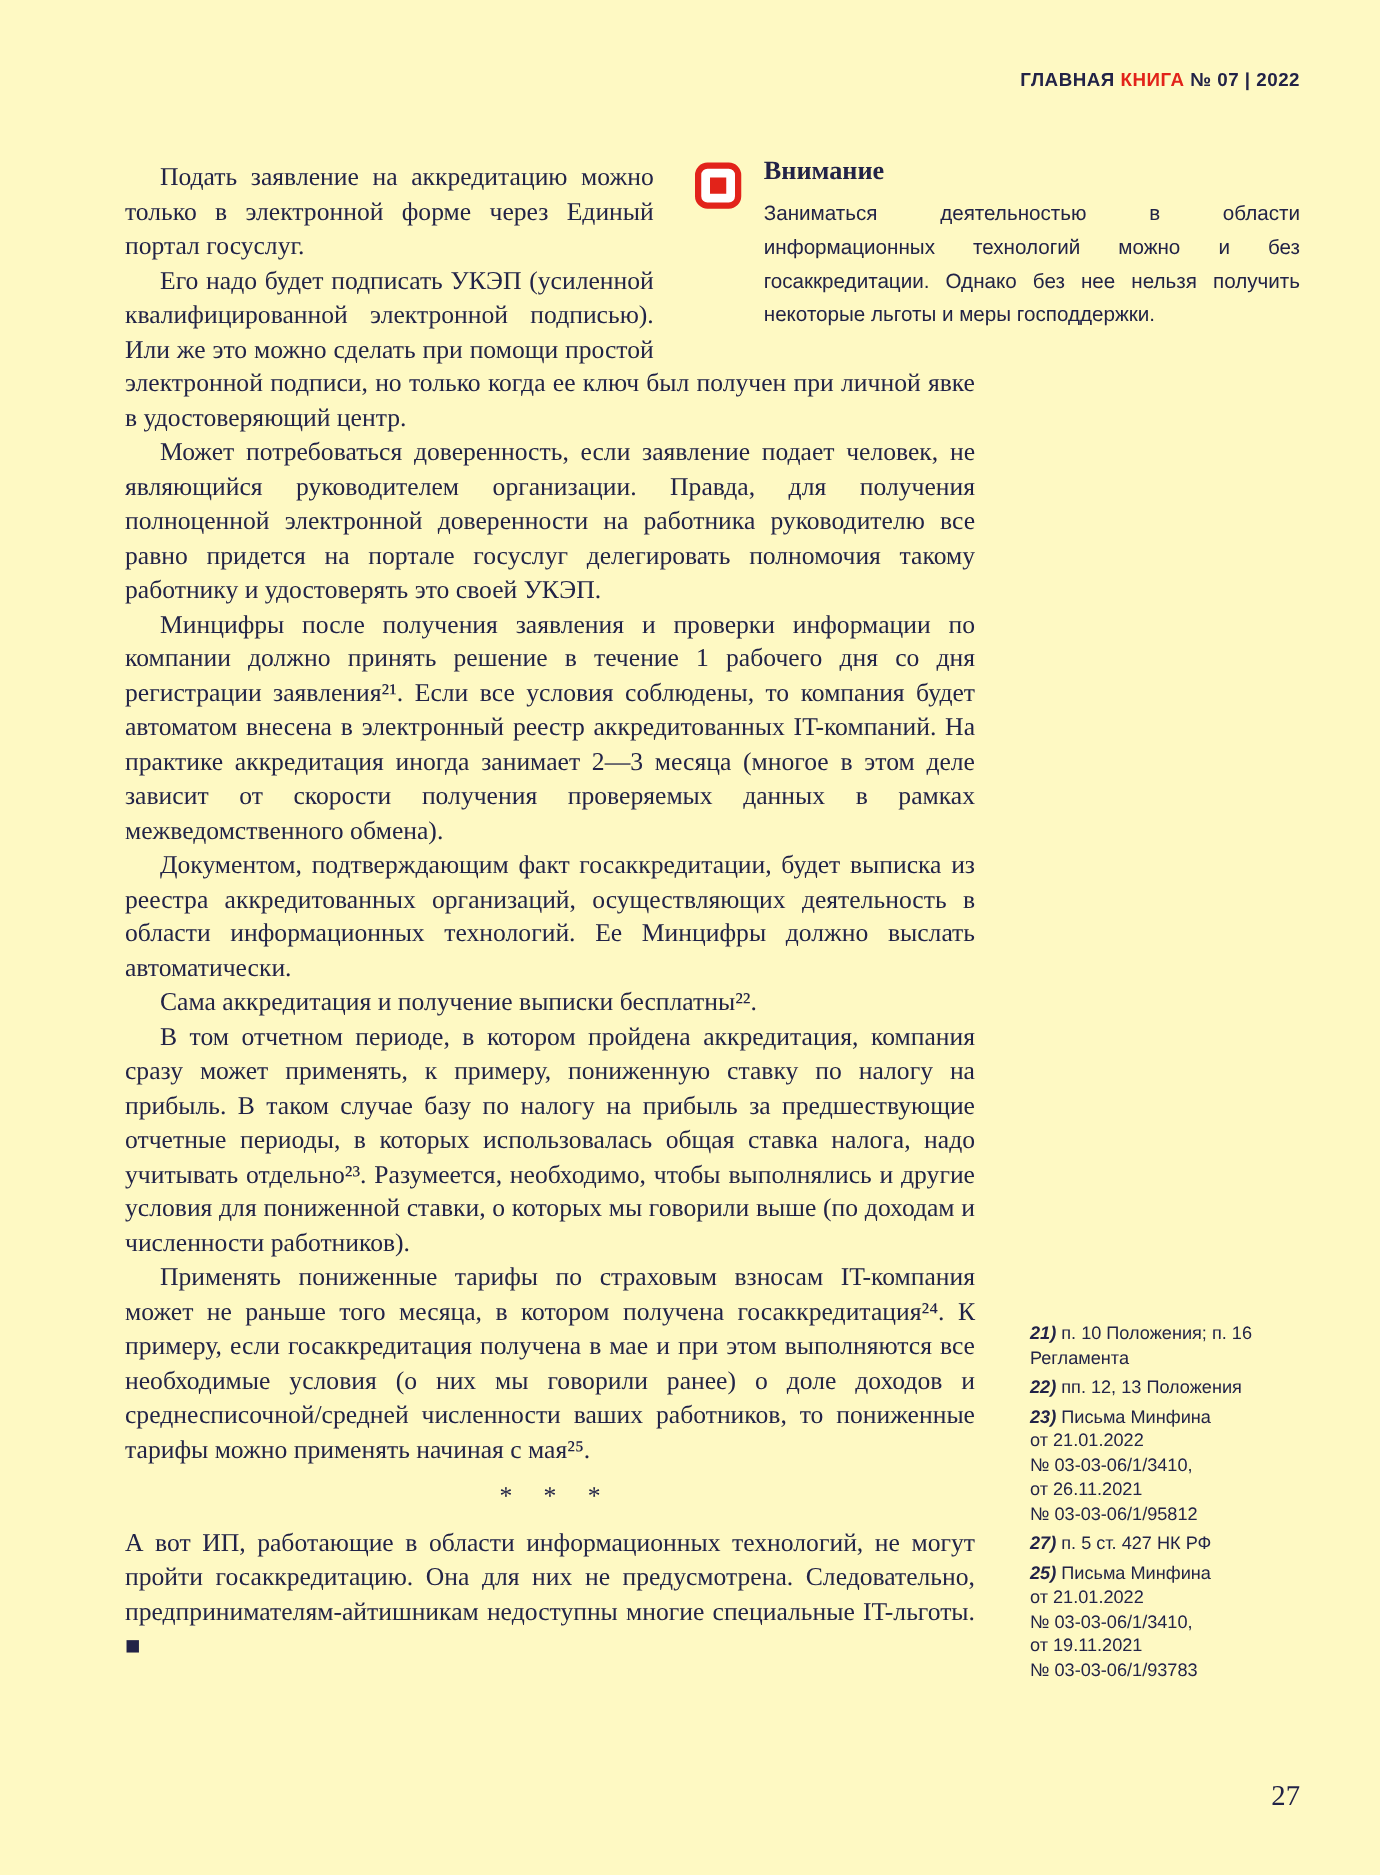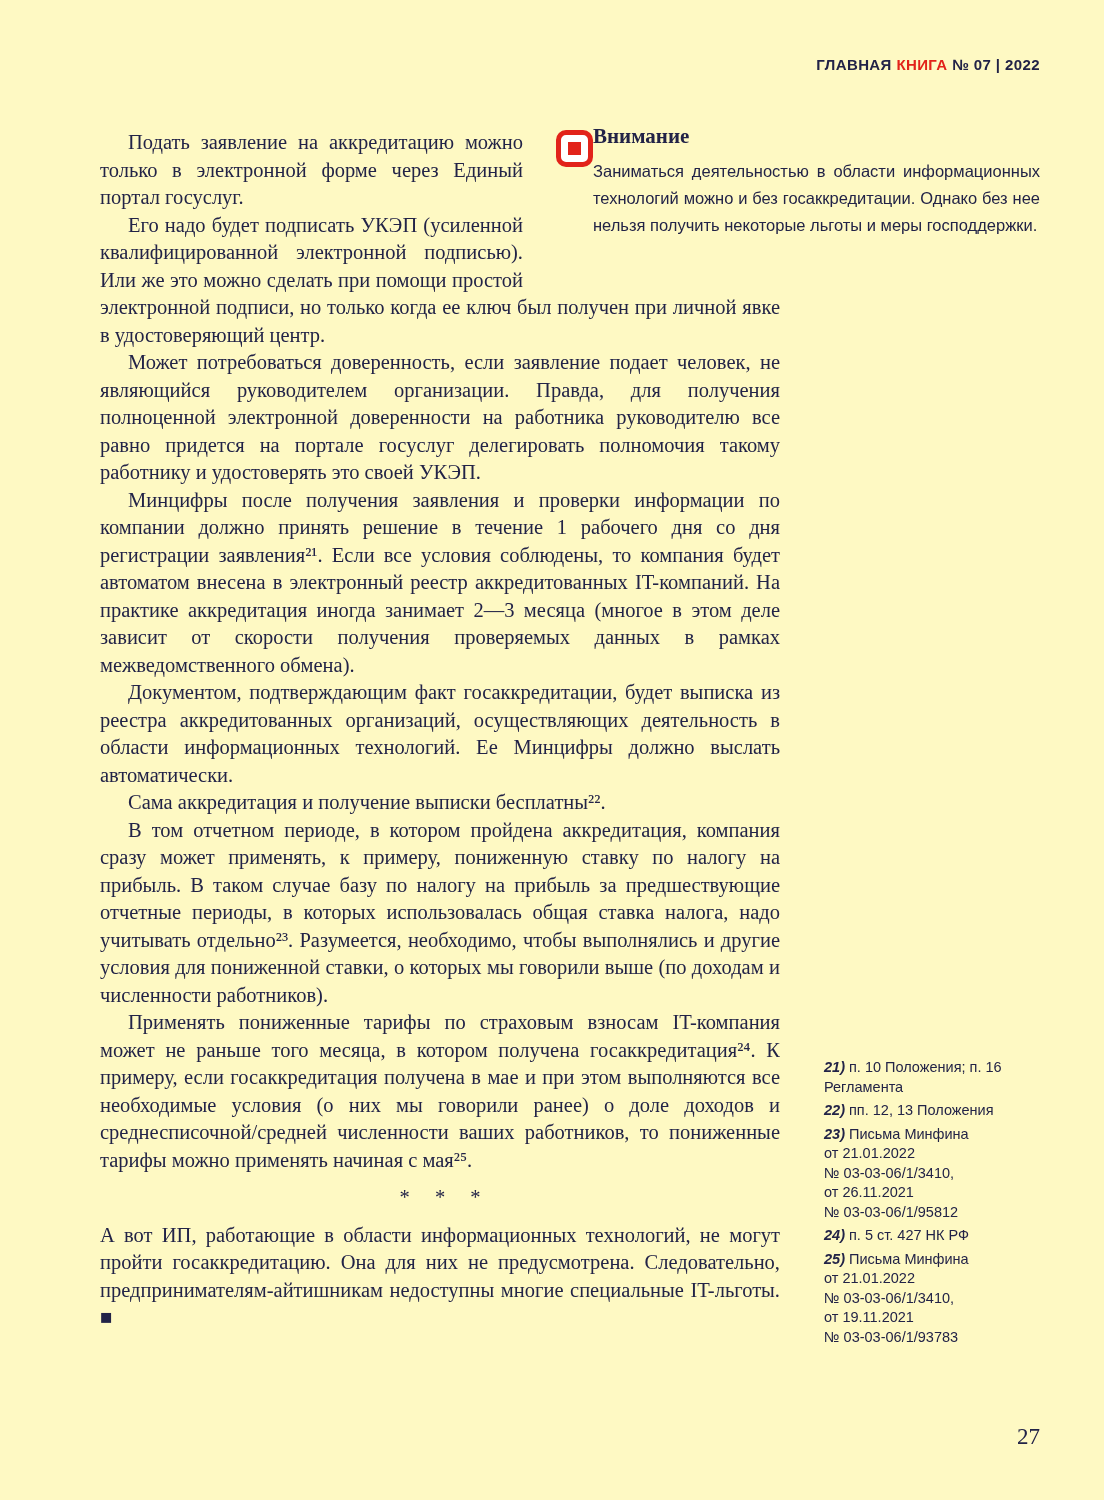--- a/index.html
+++ b/index.html
@@ -25,21 +25,21 @@
   
   .attention { position: absolute; left: 556px; top: 124px; width: 484px; }
   .att-icon {
     position: absolute; left: 0; top: 6px;
     width: 37px; height: 37px;
     border: 5px solid #e2231a; border-radius: 10px;
     background: #ffffff;
     display: flex; align-items: center; justify-content: center;
   }
   .att-icon-inner { width: 13px; height: 13px; background: #e2231a; }
-  .att-content { margin-left: 37px; }
+  .att-content { margin-left: 55px; }
   .att-title {
     font-family: "Liberation Serif", serif;
     font-weight: bold; font-size: 21px; color: #222347;
     margin-bottom: 9px;
   }
   .att-body {
     font-family: "Liberation Sans", sans-serif;
     font-weight: normal; font-size: 16.5px; line-height: 27px;
     color: #222347; text-align: justify;
   }
@@ -121,21 +121,21 @@
     </div>
     <div class="note">
       <span class="num">23)</span>
       <span class="txt">Письма Минфина
 от 21.01.2022
 № 03-03-06/1/3410,
 от 26.11.2021
 № 03-03-06/1/95812</span>
     </div>
     <div class="note">
-      <span class="num">24)</span>
+      <span class="num">27)</span>
       <span class="txt">п. 5 ст. 427 НК РФ</span>
     </div>
     <div class="note">
       <span class="num">25)</span>
       <span class="txt">Письма Минфина
 от 21.01.2022
 № 03-03-06/1/3410,
 от 19.11.2021
 № 03-03-06/1/93783</span>
     </div>

